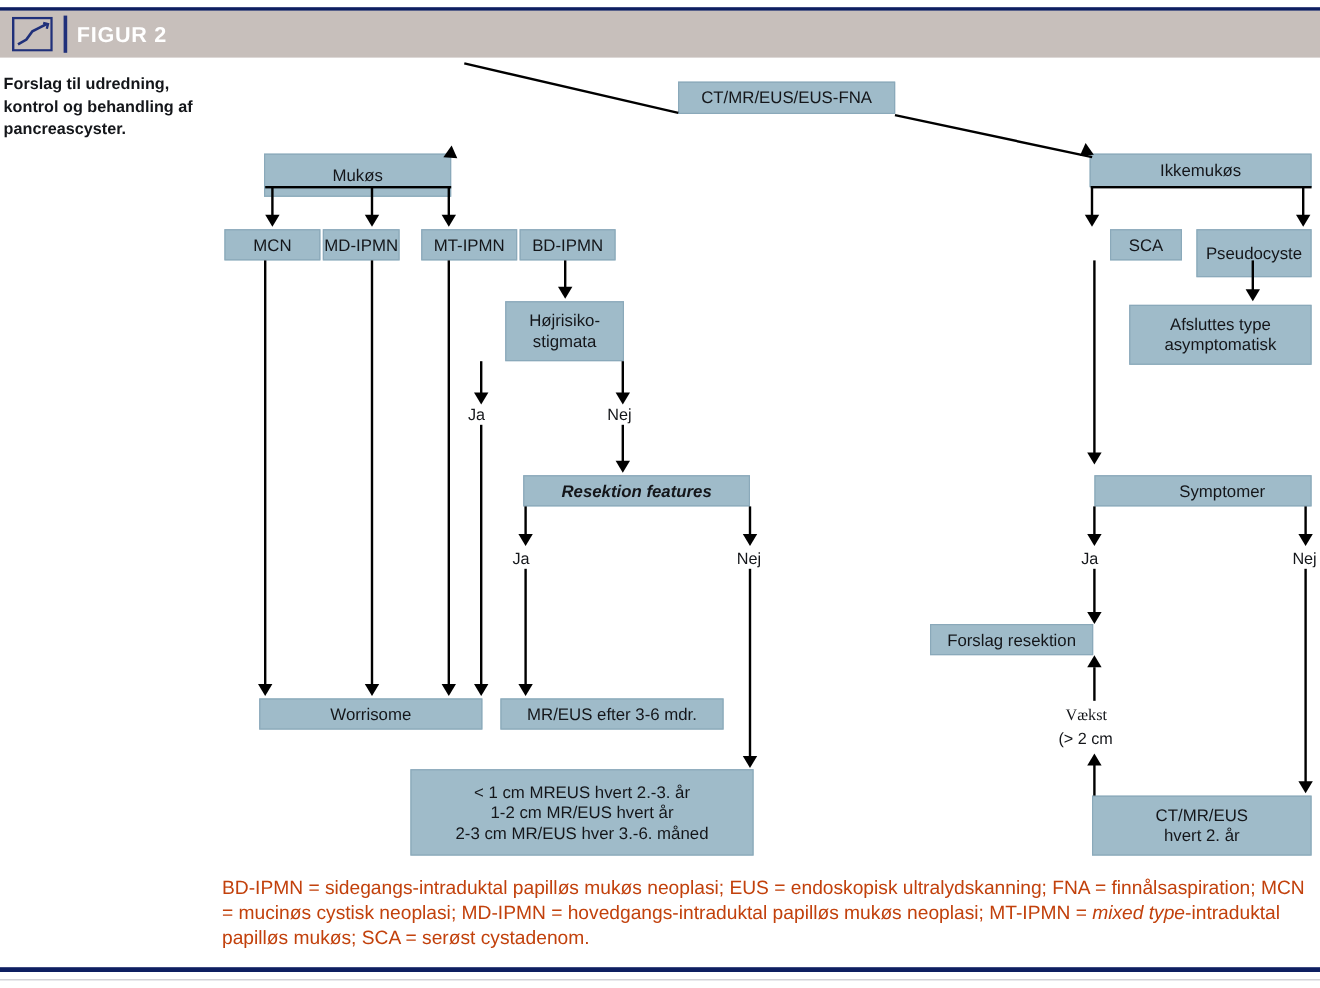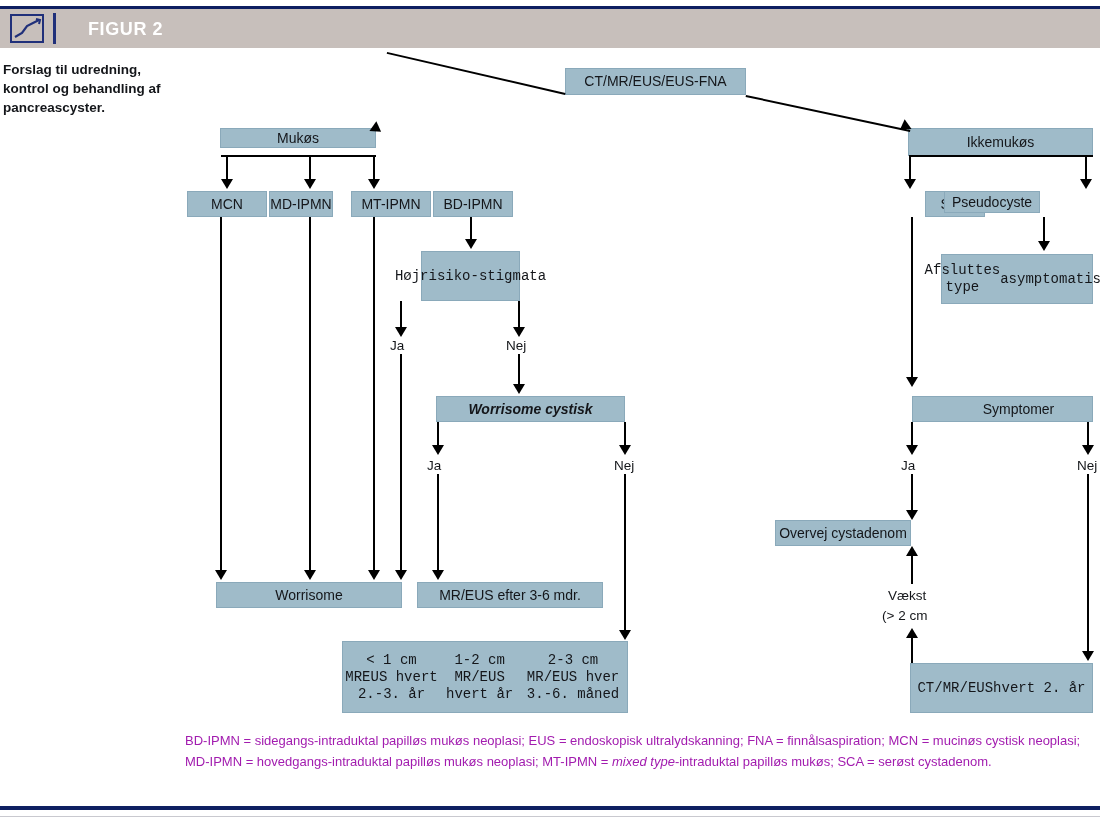--- a/index.html
+++ b/index.html
@@ -10,57 +10,57 @@
   }
   .rule-top{position:absolute;left:0;top:6px;width:1100px;height:3px;background:#0e1f61;}
   .rule-bottom{position:absolute;left:0;top:806px;width:1100px;height:4px;background:#0e1f61;}
   .rule-bottom2{position:absolute;left:0;top:816px;width:1100px;height:1px;background:#c9c9cf;}
 
   .header-band{position:absolute;left:0;top:9px;width:1100px;height:39px;background:#c7bfbb;}
   .hdr-icon{position:absolute;left:10px;top:14px;width:34px;height:29px;}
   .hdr-sep{position:absolute;left:53px;top:13px;width:3px;height:31px;background:#20307a;}
   .hdr-title{
     position:absolute;left:64px;top:17px;height:24px;line-height:24px;
-    font-size:18px;font-weight:bold;color:#ffffff;letter-spacing:.6px;margin-left:24px;
+    font-size:18px;font-weight:bold;color:#ffffff;letter-spacing:.6px;
   }
 
   .caption{
     position:absolute;left:3px;top:60px;width:170px;
     font-size:13.5px;font-weight:bold;line-height:19px;
   }
 
   
   .box{
     position:absolute;background:#9fbbc9;border:1px solid #8aa9ba;
     display:flex;align-items:center;justify-content:center;
     text-align:center;font-size:14px;line-height:17px;
     color:#14161a;box-sizing:border-box;
   }
   .box.wf{font-style:italic;font-weight:bold;}
-  .box.multi{flex-direction:row;font-family:Liberation Mono, monospace;}
+  .box.multi{flex-direction:column;}
   .box .ln{display:block;}
 
   
   .vline{position:absolute;background:#000;width:2px;}
   .hline{position:absolute;background:#000;height:2px;}
   .arrow-d{position:absolute;width:0;height:0;
     border-left:6px solid transparent;border-right:6px solid transparent;
     border-top:10px solid #000;}
   .arrow-u{position:absolute;width:0;height:0;
     border-left:6px solid transparent;border-right:6px solid transparent;
     border-bottom:10px solid #000;}
   .diag{position:absolute;transform-origin:0 0;background:#000;height:2px;}
 
   .lbl{position:absolute;font-size:13.5px;line-height:16px;color:#14161a;
        background:#fff;padding:0 2px;white-space:nowrap;}
   .lbl.c{text-align:center;}
 
   .footnote{
     position:absolute;left:185px;top:730px;width:905px;
-    font-size:13px;line-height:21px;color:#a21caf;
+    font-size:16px;line-height:21px;color:#c2410c;
   }
   .footnote i{font-style:italic;}
 </style>
 </head>
 <body>
 
 <div class="rule-top"></div>
 <div class="rule-bottom"></div>
 <div class="rule-bottom2"></div>
 
@@ -70,47 +70,47 @@
   <polyline points="5,23 12,19 17,12 23,9 29,6" fill="none" stroke="#20307a" stroke-width="2.2"></polyline>
   <polyline points="26,5 30,6 29,10" fill="none" stroke="#20307a" stroke-width="2"></polyline>
 </svg>
 <div class="hdr-sep"></div>
 <div class="hdr-title">FIGUR 2</div>
 
 <div class="caption">Forslag til udredning, kontrol og behandling af pancreascyster.</div>
 
 <div class="box" style="left:565px;top:68px;width:181px;height:27px;">CT/MR/EUS/EUS-FNA</div>
 
-<div class="box" style="left:220px;top:128px;width:156px;height:20px;">Mukøs</div>
+<div class="box" style="left:220px;top:128px;width:156px;height:36px;">Mukøs</div>
 
 <div class="box" style="left:908px;top:128px;width:185px;height:28px;">Ikkemukøs</div>
 
 <div class="box" style="left:187px;top:191px;width:80px;height:26px;">MCN</div>
 <div class="box" style="left:269px;top:191px;width:64px;height:26px;">MD-IPMN</div>
 <div class="box" style="left:351px;top:191px;width:80px;height:26px;">MT-IPMN</div>
 <div class="box" style="left:433px;top:191px;width:80px;height:26px;">BD-IPMN</div>
 
 <div class="box" style="left:925px;top:191px;width:60px;height:26px;text-align:right;">SCA</div>
-<div class="box" style="left:944px;top:191px;width:96px;height:22px;text-align:center;">Pseudocyste</div>
+<div class="box" style="left:997px;top:191px;width:96px;height:40px;text-align:center;">Pseudocyste</div>
 
 <div class="box multi" style="left:421px;top:251px;width:99px;height:50px;">
   <span class="ln">Højrisiko-</span>
   <span class="ln">stigmata</span>
 </div>
 
 <div class="box multi" style="left:941px;top:254px;width:152px;height:50px;">
   <span class="ln">Afsluttes type</span>
   <span class="ln">asymptomatisk</span>
 </div>
 
-<div class="box wf" style="left:436px;top:396px;width:189px;height:26px;">Worrisome cystisk</div>
+<div class="box wf" style="left:436px;top:396px;width:189px;height:26px;">Resektion features</div>
 
 <div class="box" style="left:912px;top:396px;width:181px;height:26px;padding-left:32px;">Symptomer</div>
 
-<div class="box" style="left:775px;top:520px;width:136px;height:26px;">Overvej cystadenom</div>
+<div class="box" style="left:775px;top:520px;width:136px;height:26px;">Forslag resektion</div>
 
 <div class="box" style="left:216px;top:582px;width:186px;height:26px;">Worrisome</div>
 
 <div class="box" style="left:417px;top:582px;width:186px;height:26px;">MR/EUS efter 3-6 mdr.</div>
 
 <div class="box multi" style="left:342px;top:641px;width:286px;height:72px;">
   <span class="ln">&lt; 1 cm MREUS hvert 2.-3. år</span>
   <span class="ln">1-2 cm MR/EUS hvert år</span>
   <span class="ln">2-3 cm MR/EUS hver 3.-6. måned</span>
 </div>
@@ -187,20 +187,20 @@
 <div class="arrow-d" style="left:906px;top:510px;"></div>
 
 <div class="vline" style="left:1087px;top:422px;height:25px;"></div>
 <div class="arrow-d" style="left:1082px;top:445px;"></div>
 <div class="lbl c" style="left:1075px;top:458px;">Nej</div>
 <div class="vline" style="left:1087px;top:474px;height:179px;"></div>
 <div class="arrow-d" style="left:1082px;top:651px;"></div>
 
 <div class="vline" style="left:911px;top:636px;height:27px;"></div>
 <div class="arrow-u" style="left:906px;top:628px;"></div>
-<div class="lbl c" style="left:886px;top:588px;">Vækst</div>
+<div class="lbl c" style="left:886px;top:588px;font-family:Liberation Serif, serif;">Vækst</div>
 <div class="lbl c" style="left:880px;top:608px;">(&gt; 2 cm</div>
 <div class="vline" style="left:911px;top:556px;height:28px;"></div>
 <div class="arrow-u" style="left:906px;top:546px;"></div>
 
 <div class="footnote">
   <span>BD-IPMN = sidegangs-intraduktal papilløs mukøs neoplasi; EUS = endoskopisk ultralydskanning; FNA = finnålsaspiration; MCN = mucinøs cystisk neoplasi; MD-IPMN = hovedgangs-intraduktal papilløs mukøs neoplasi; MT-IPMN = </span><i>mixed type</i><span>-intraduktal papilløs mukøs; SCA = serøst cystadenom.</span>
 </div>
 
 </body></html>

